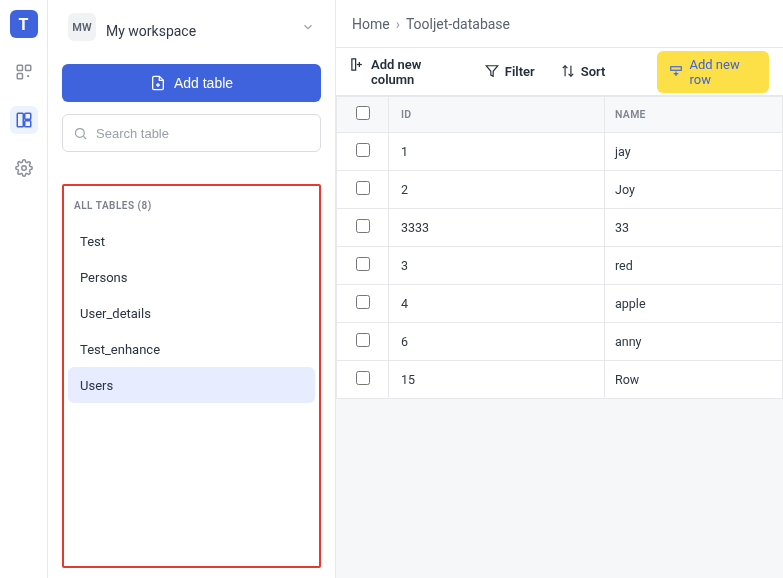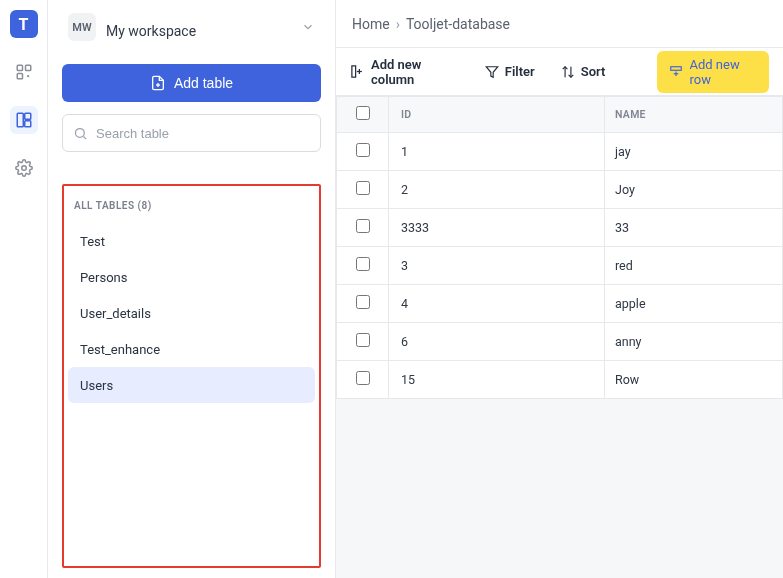--- a/index.html
+++ b/index.html
@@ -141,21 +141,21 @@
     .crumb-current { color: #5b6370; }
     .toolbar {
       height: 48px;
       background: #fff;
       display: flex; align-items: center;
       padding: 0 14px;
       gap: 26px;
       border-bottom: 1px solid #e6e8ec;
     }
     .tb-item {
-      display: flex; align-items: center; gap: 6px;
+      display: flex; gap: 6px;
       font-size: 13px; font-weight: 600;
       color: #262f3d;
       cursor: pointer;
     }
     .tb-spacer { flex: 1; }
     .tb-addrow {
       background: #fde047;
       color: #3E63DD;
       padding: 6px 12px;
       border-radius: 6px;

